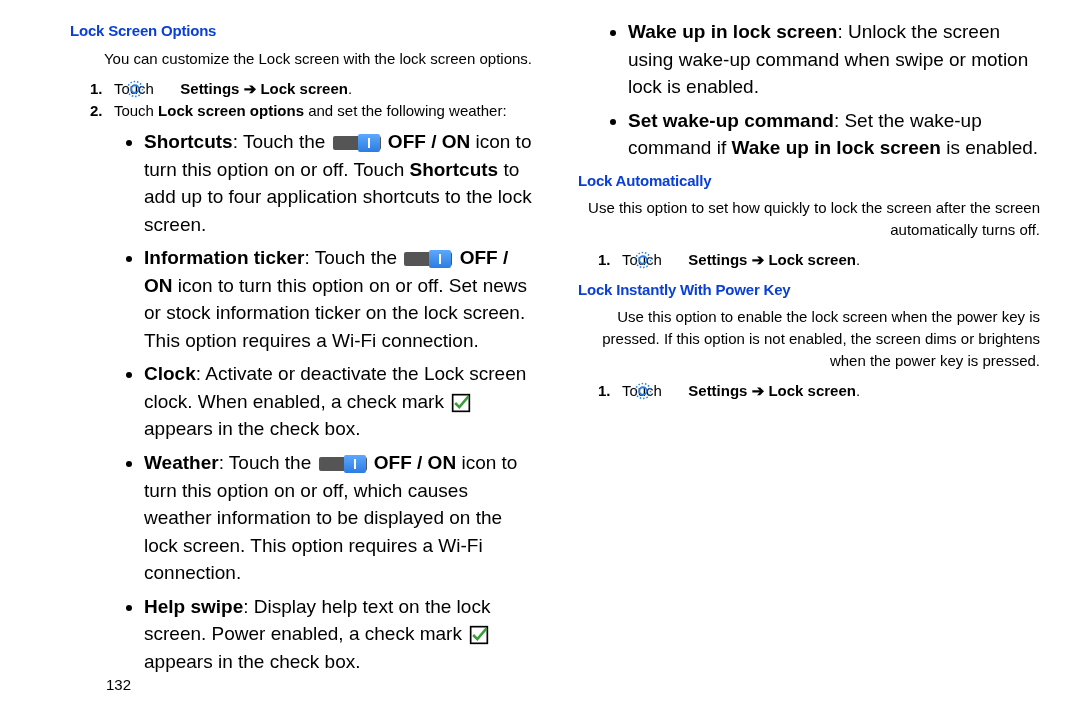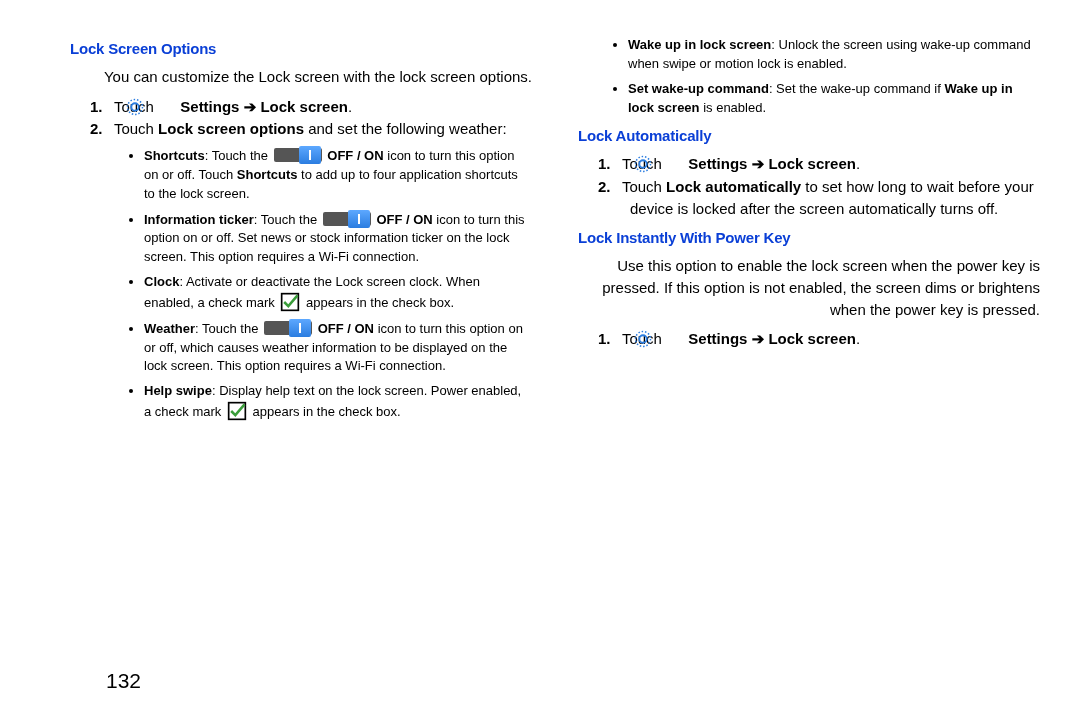--- a/index.html
+++ b/index.html
@@ -7,21 +7,21 @@
     margin: 0;
     padding: 0;
     width: 1080px;
     height: 720px;
     font-size: 15px;
     color: #000;
     line-height: 1.45;
   }
   .page {
     display: flex;
-    padding: 30px 40px 20px 70px;
+    padding: 12px 40px 20px 70px;
     gap: 46px;
   }
   .col {
     flex: 1;
     min-width: 0;
   }
   .heading {
     color: #0a3fd6;
     font-weight: bold;
     font-size: 15px;
@@ -50,21 +50,21 @@
     text-indent: 0;
   }
   ul.bullets {
     list-style: disc;
     margin: 4px 0 4px 0;
     padding-left: 22px;
   }
   ul.bullets > li {
     margin: 6px 0;
     text-indent: 0;
-    font-size: 13px;
+    font-size: 19px;
   }
   .bold { font-weight: bold; }
   .arrow { font-weight: bold; }
   
   .settings-icon {
     display: inline-block;
     width: 18px; height: 18px;
     vertical-align: -4px;
     position: relative;
   }
@@ -96,21 +96,21 @@
     display: inline-block;
     width: 20px; height: 20px;
     vertical-align: -5px;
     margin: 0 2px;
   }
   .checkmark-icon svg { width: 20px; height: 20px; }
   .pagenum {
     position: absolute;
     bottom: 24px;
     left: 106px;
-    font-size: 21px;
+    font-size: 15px;
   }
   .indent { margin-left: 32px; text-indent:0; }
 </style>
 </head>
 <body>
 
 <div class="page">
   <div class="col">
     <div class="heading">Lock Screen Options</div>
     <p class="intro">You can customize the Lock screen with the lock screen options.</p>
@@ -167,34 +167,31 @@
     <ul class="bullets" style="margin-left:28px">
       <li>
         <span class="bold">Wake up in lock screen</span><span>: Unlock the screen using wake-up command when swipe or motion lock is enabled.</span>
       </li>
       <li>
         <span class="bold">Set wake-up command</span><span>: Set the wake-up command if </span><span class="bold">Wake up in lock screen</span><span> is enabled.</span>
       </li>
     </ul>
 
     <div class="heading">Lock Automatically</div>
+    <p class="intro">Use this option to set how quickly to lock the screen after the screen automatically turns off.</p>
     <ol class="steps">
       <li>
         <span class="num">1.</span>
         <span>Touch </span>
         <span class="settings-icon"><svg viewBox="0 0 24 24">
               <circle cx="12" cy="12" r="10" fill="none" stroke="#2b7de0" stroke-width="2" stroke-dasharray="2 2.5"></circle>
               <circle cx="12" cy="12" r="5" fill="none" stroke="#2b7de0" stroke-width="2.5"></circle>
             </svg></span>
         <span class="bold">Settings</span><span class="arrow"> ➔ </span><span class="bold">Lock screen</span><span>.</span>
       </li>
-      <li>
-        <span class="num">2.</span>
-        <span>Touch </span><span class="bold">Lock automatically</span><span> to set how long to wait before your device is locked after the screen automatically turns off.</span>
-      </li>
     </ol>
 
     <div class="heading">Lock Instantly With Power Key</div>
     <p class="intro">Use this option to enable the lock screen when the power key is pressed. If this option is not enabled, the screen dims or brightens when the power key is pressed.</p>
     <ol class="steps">
       <li>
         <span class="num">1.</span>
         <span>Touch </span>
         <span class="settings-icon"><svg viewBox="0 0 24 24">
               <circle cx="12" cy="12" r="10" fill="none" stroke="#2b7de0" stroke-width="2" stroke-dasharray="2 2.5"></circle>

